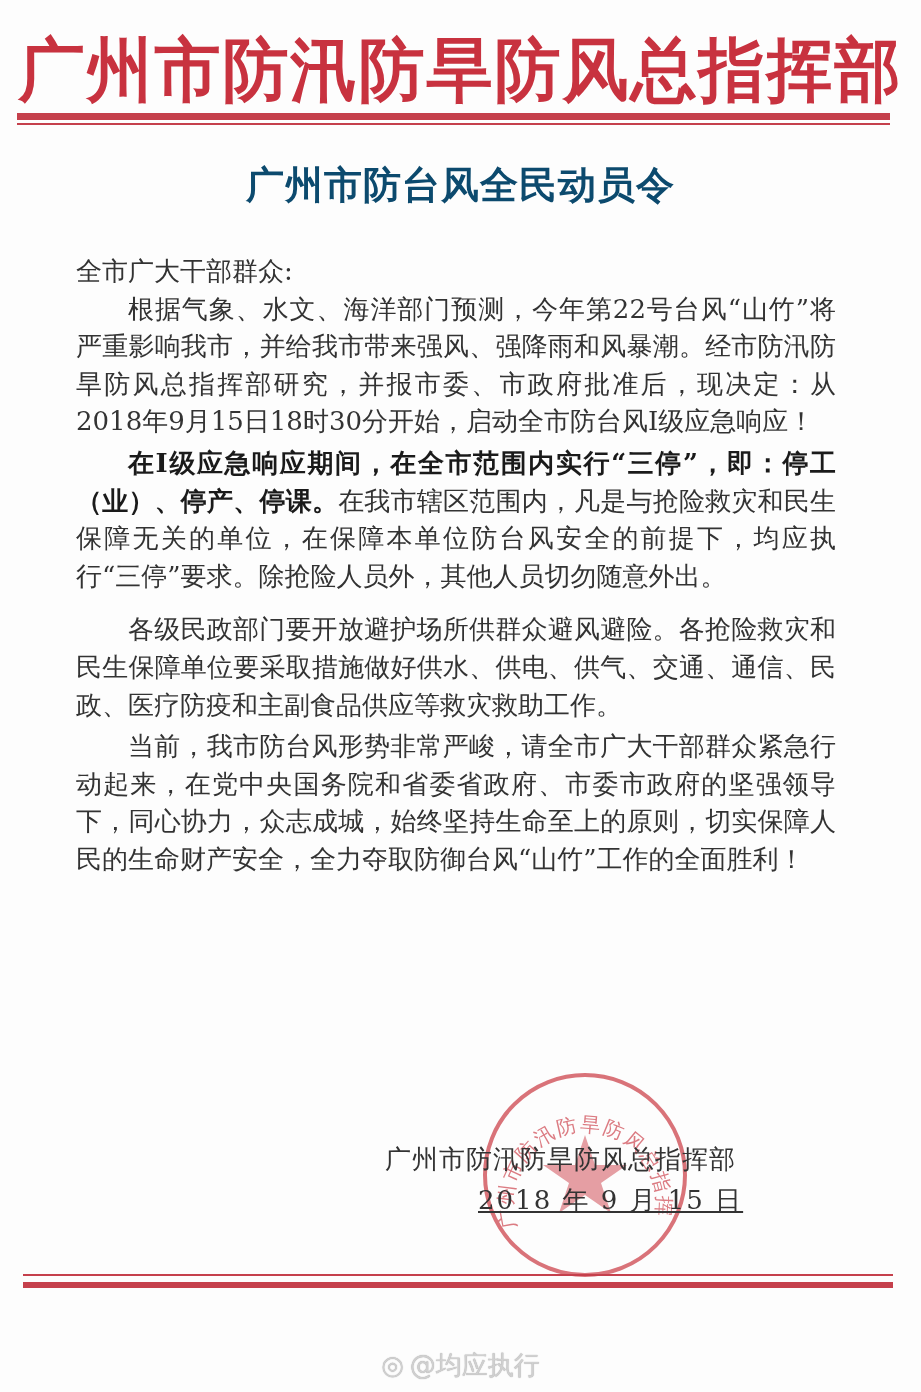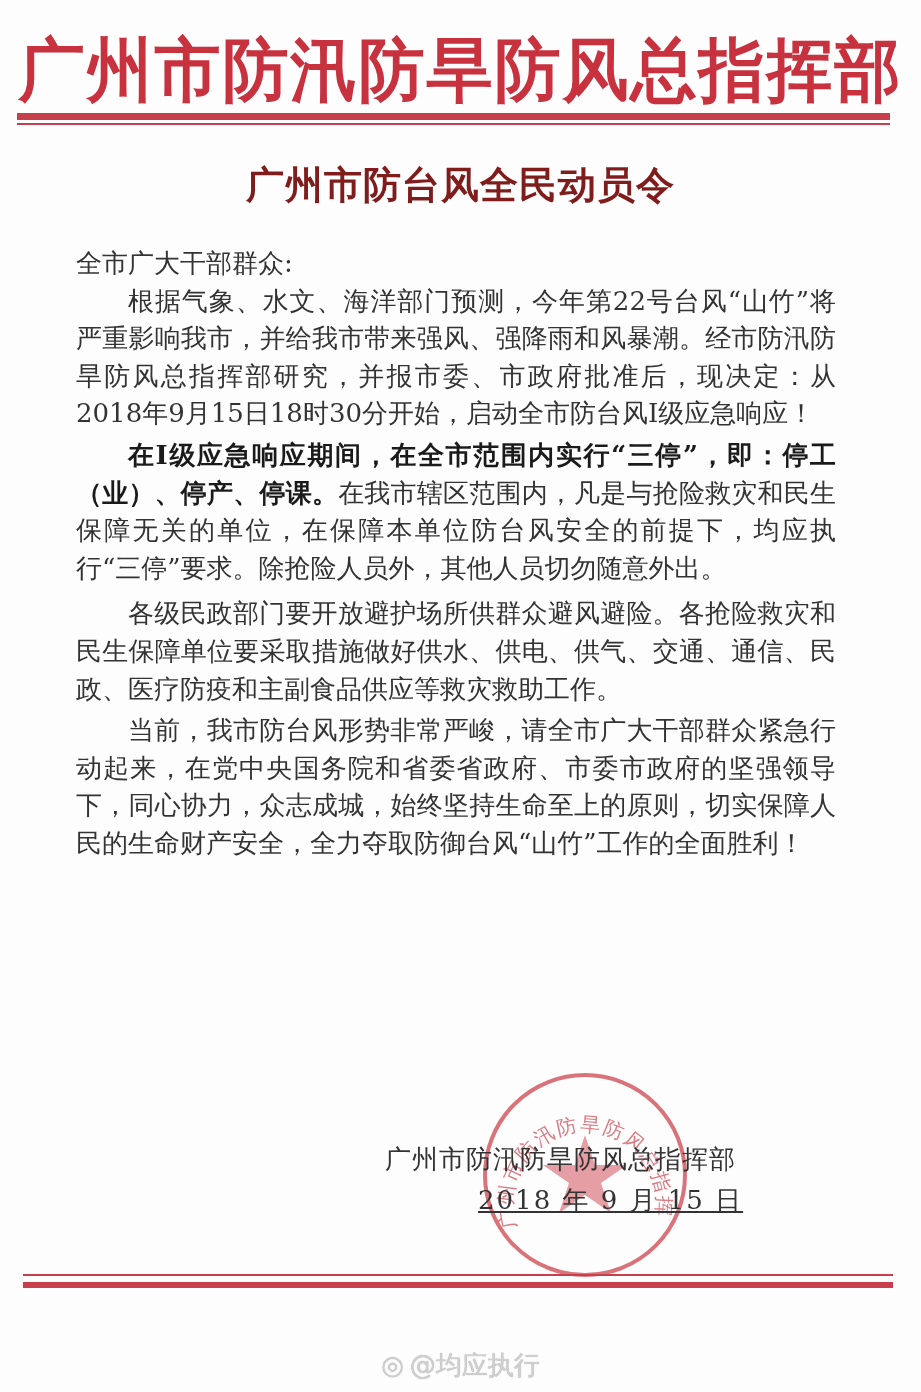--- a/index.html
+++ b/index.html
@@ -12,24 +12,24 @@
   .masthead {
     position: absolute; left: 0; top: 26px; width: 921px; text-align: center;
     font-family: "DejaVu Serif", serif; font-weight: bold;
     font-size: 66px; letter-spacing: 2px; color: #c8323f;
     transform: scaleY(1.05);
   }
   .rule-thick { position: absolute; background: #c5404c; }
   .rule-thin { position: absolute; background: #c5404c; }
   .doc-title {
     position: absolute; left: 0; top: 160px; width: 921px; text-align: center;
-    font-size: 38px; font-weight: bold; color: #7f1d1d; letter-spacing: 1px;
+    font-size: 38px; font-weight: bold; color: #0c4a6e; letter-spacing: 1px;
   }
   .body-text {
-    position: absolute; left: 76px; top: 245px; width: 760px;
+    position: absolute; left: 76px; top: 253px; width: 760px;
     font-size: 26px; line-height: 37.6px; color: #333;
     text-align: justify;
   }
   .body-text p { margin: 0; }
   .salutation { margin: 0; }
   .para { text-indent: 52px; }
   .strong { font-weight: bold; color: #1a1a1a; }
   .signer {
     position: absolute; left: 385px; top: 1142px; font-size: 26px; color: #333;
     letter-spacing: 1px;
@@ -58,21 +58,21 @@
 <div class="masthead">广州市防汛防旱防风总指挥部</div>
 <div class="rule-thick" style="left:17px; top:113px; width:873px; height:7px;"></div>
 <div class="rule-thin" style="left:17px; top:123px; width:873px; height:2px;"></div>
 
 <div class="doc-title">广州市防台风全民动员令</div>
 
 <div class="body-text">
   <p class="salutation">全市广大干部群众:</p>
   <p class="para">根据气象、水文、海洋部门预测，今年第22号台风“山竹”将严重影响我市，并给我市带来强风、强降雨和风暴潮。经市防汛防旱防风总指挥部研究，并报市委、市政府批准后，现决定：从2018年9月15日18时30分开始，启动全市防台风Ⅰ级应急响应！</p>
   <p class="para" style="margin-top:4px;"><span class="strong">在Ⅰ级应急响应期间，在全市范围内实行“三停”，即：停工（业）、停产、停课。</span><span>在我市辖区范围内，凡是与抢险救灾和民生保障无关的单位，在保障本单位防台风安全的前提下，均应执行“三停”要求。除抢险人员外，其他人员切勿随意外出。</span></p>
-  <p class="para" style="margin-top:8px;">各级民政部门要开放避护场所供群众避风避险。各抢险救灾和民生保障单位要采取措施做好供水、供电、供气、交通、通信、民政、医疗防疫和主副食品供应等救灾救助工作。</p>
+  <p class="para" style="margin-top:16px;">各级民政部门要开放避护场所供群众避风避险。各抢险救灾和民生保障单位要采取措施做好供水、供电、供气、交通、通信、民政、医疗防疫和主副食品供应等救灾救助工作。</p>
   <p class="para" style="margin-top:4px;">当前，我市防台风形势非常严峻，请全市广大干部群众紧急行动起来，在党中央国务院和省委省政府、市委市政府的坚强领导下，同心协力，众志成城，始终坚持生命至上的原则，切实保障人民的生命财产安全，全力夺取防御台风“山竹”工作的全面胜利！</p>
 </div>
 
 <div class="stamp">
   <svg width="196" height="196" viewBox="0 0 196 196">
     <defs>
       <path id="ringPath" d="M 30 150 A 72 72 0 1 1 166 150"></path>
     </defs>
     <text font-size="20" fill="rgba(200,50,60,0.75)" font-family="DejaVu Serif, serif" letter-spacing="2">
       <textPath href="#ringPath">广州市防汛防旱防风总指挥部</textPath>

